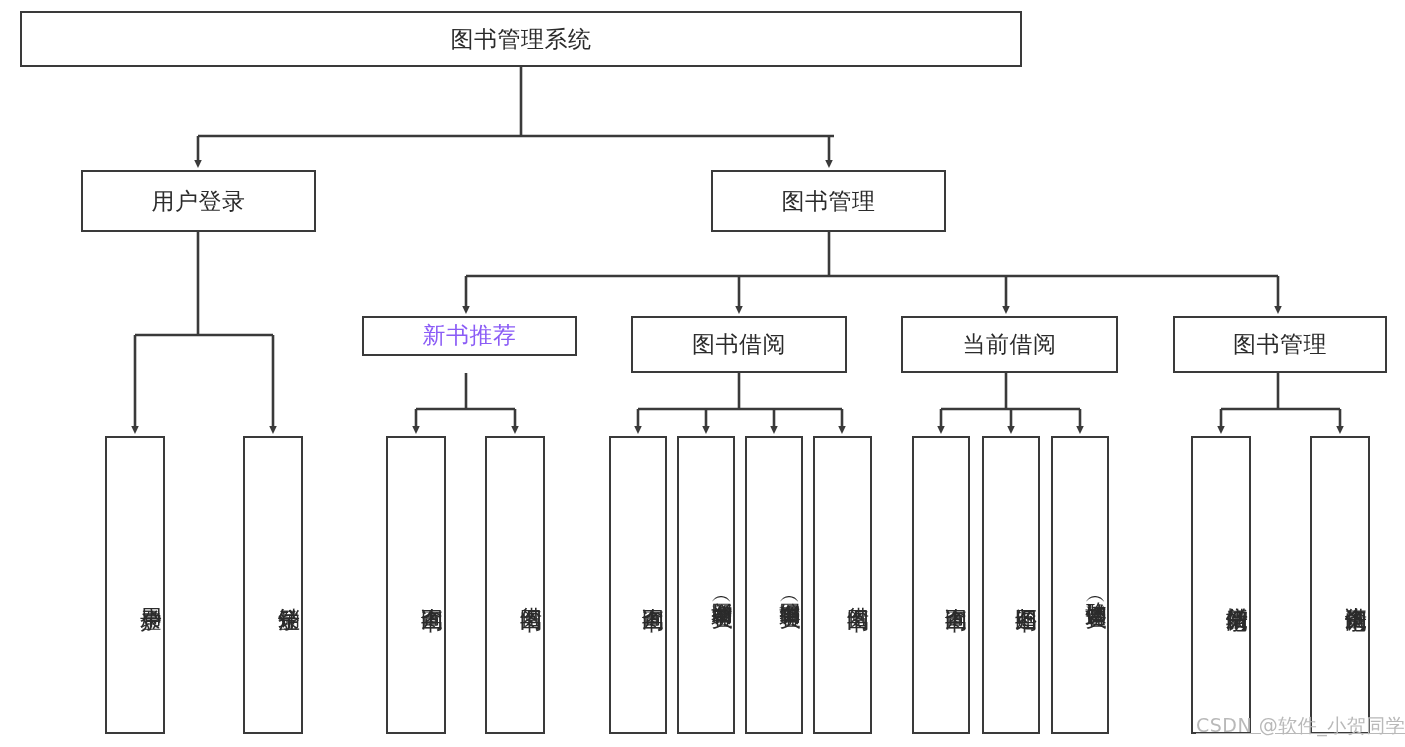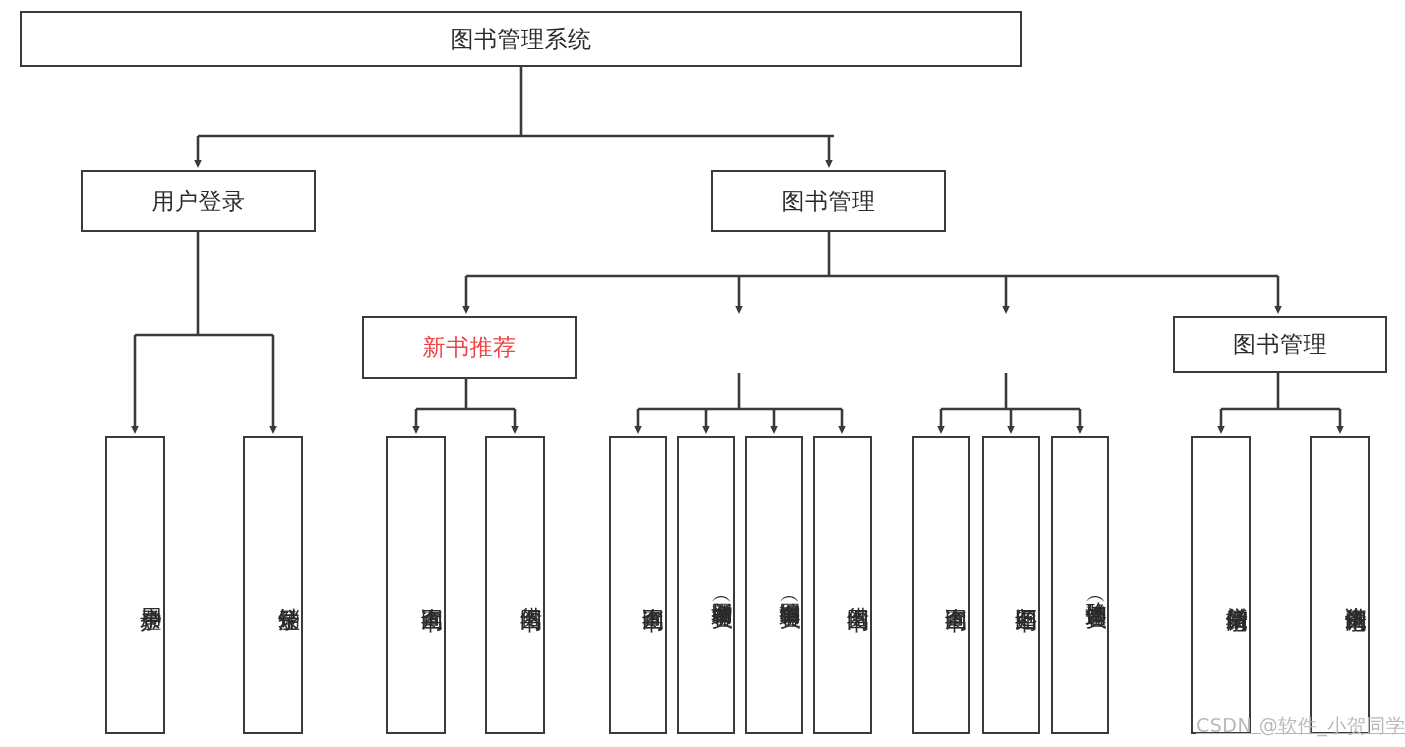--- a/index.html
+++ b/index.html
@@ -116,21 +116,23 @@
       <path d="M1221,409 L1221,427" marker-end="url(#arrowhead)"></path>
       <path d="M1340,409 L1340,427" marker-end="url(#arrowhead)"></path>
     </g>
   </svg>
 
   <div class="node horiz" style="left: 20px; top: 11px; width: 1002px; height: 56px; border-color: rgb(58, 58, 58); color: rgb(43, 43, 43);">图书管理系统</div>
 
   <div class="node horiz" style="left: 81px; top: 170px; width: 235px; height: 62px; border-color: rgb(58, 58, 58); color: rgb(43, 43, 43);">用户登录</div>
   <div class="node horiz" style="left: 711px; top: 170px; width: 235px; height: 62px; border-color: rgb(58, 58, 58); color: rgb(43, 43, 43);">图书管理</div>
 
-  <div class="node horiz" style="left: 362px; top: 316px; width: 215px; height: 63px; border-color: rgb(58, 58, 58); color: #ef4444;">新书推荐</div>
+  <div class="node horiz" style="left: 362px; top: 316px; width: 215px; height: 40px; border-color: rgb(58, 58, 58); color: #8b5cf6; font-family: Liberation Serif, serif;">新书推荐</div>
+  <div class="node horiz" style="left: 631px; top: 316px; width: 216px; height: 57px; border-color: rgb(58, 58, 58); color: rgb(43, 43, 43);">图书借阅</div>
+  <div class="node horiz" style="left: 901px; top: 316px; width: 217px; height: 57px; border-color: rgb(58, 58, 58); color: rgb(43, 43, 43);">当前借阅</div>
   <div class="node horiz" style="left: 1173px; top: 316px; width: 214px; height: 57px; border-color: rgb(58, 58, 58); color: rgb(43, 43, 43);">图书管理</div>
 
   <div class="node vert" style="left: 105px; top: 436px; width: 60px; height: 298px; border-color: rgb(58, 58, 58); color: rgb(43, 43, 43);">用户登录</div>
   <div class="node vert" style="left: 243px; top: 436px; width: 60px; height: 298px; border-color: rgb(58, 58, 58); color: rgb(43, 43, 43);">注销登录</div>
   <div class="node vert" style="left: 386px; top: 436px; width: 60px; height: 298px; border-color: rgb(58, 58, 58); color: rgb(43, 43, 43);">查询图书</div>
   <div class="node vert" style="left: 485px; top: 436px; width: 60px; height: 298px; border-color: rgb(58, 58, 58); color: rgb(43, 43, 43);">借阅图书</div>
   <div class="node vert" style="left: 609px; top: 436px; width: 58px; height: 298px; border-color: rgb(58, 58, 58); color: rgb(43, 43, 43);">查询图书</div>
   <div class="node vert tall-text" style="left: 677px; top: 436px; width: 58px; height: 298px; border-color: rgb(58, 58, 58); color: rgb(43, 43, 43);">新增图书（管理员）</div>
   <div class="node vert tall-text" style="left: 745px; top: 436px; width: 58px; height: 298px; border-color: rgb(58, 58, 58); color: rgb(43, 43, 43);">编辑图书（管理员）</div>
   <div class="node vert" style="left: 813px; top: 436px; width: 59px; height: 298px; border-color: rgb(58, 58, 58); color: rgb(43, 43, 43);">借阅图书</div>

